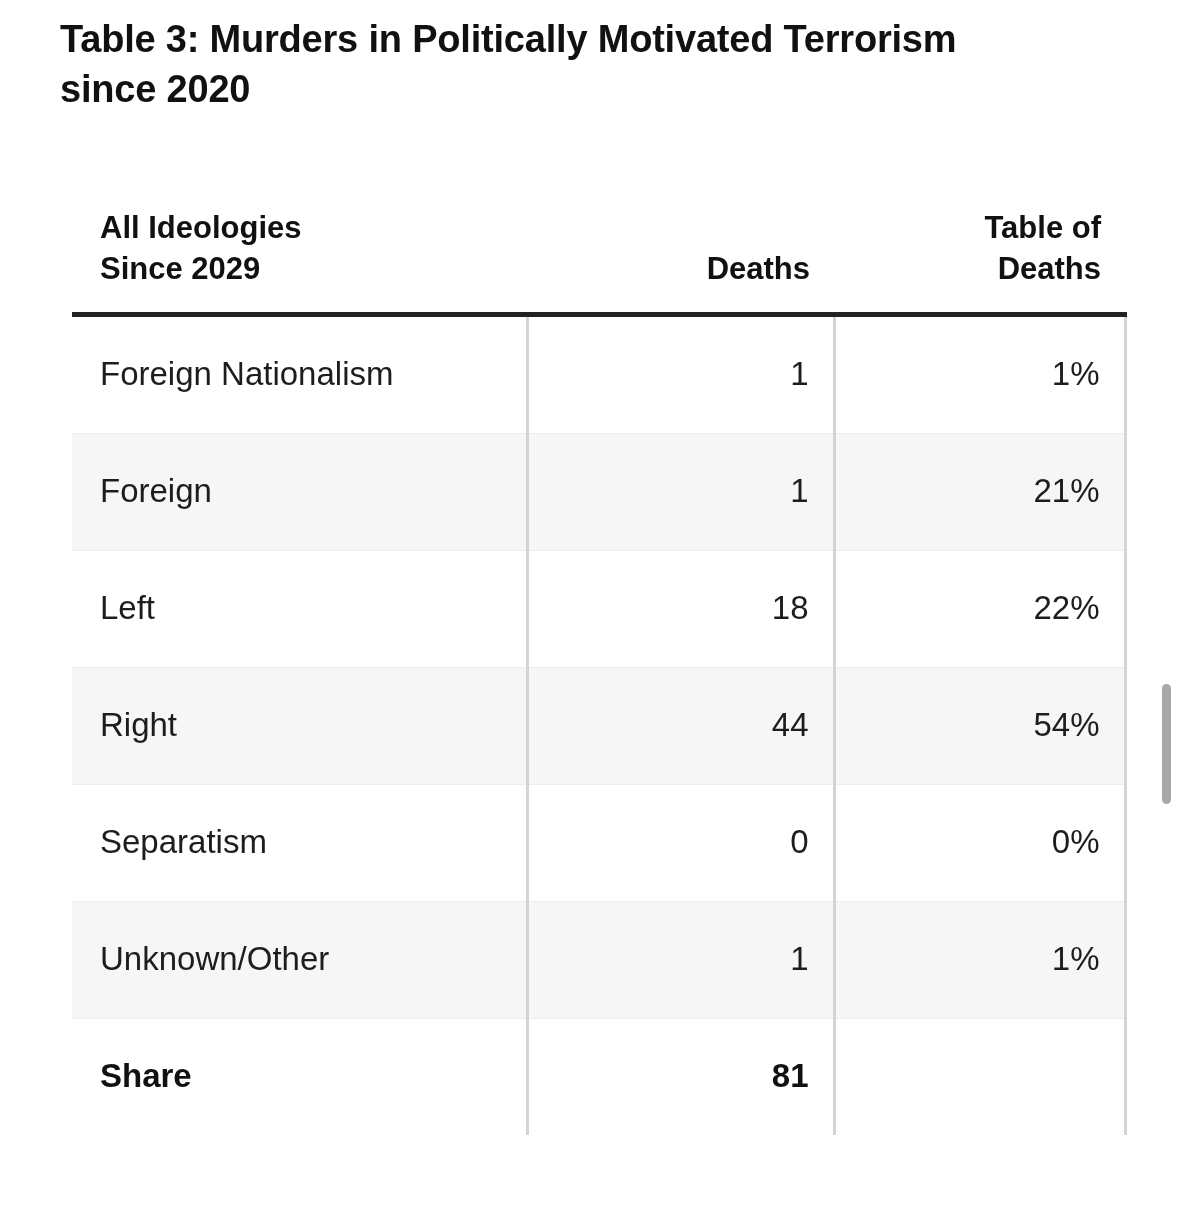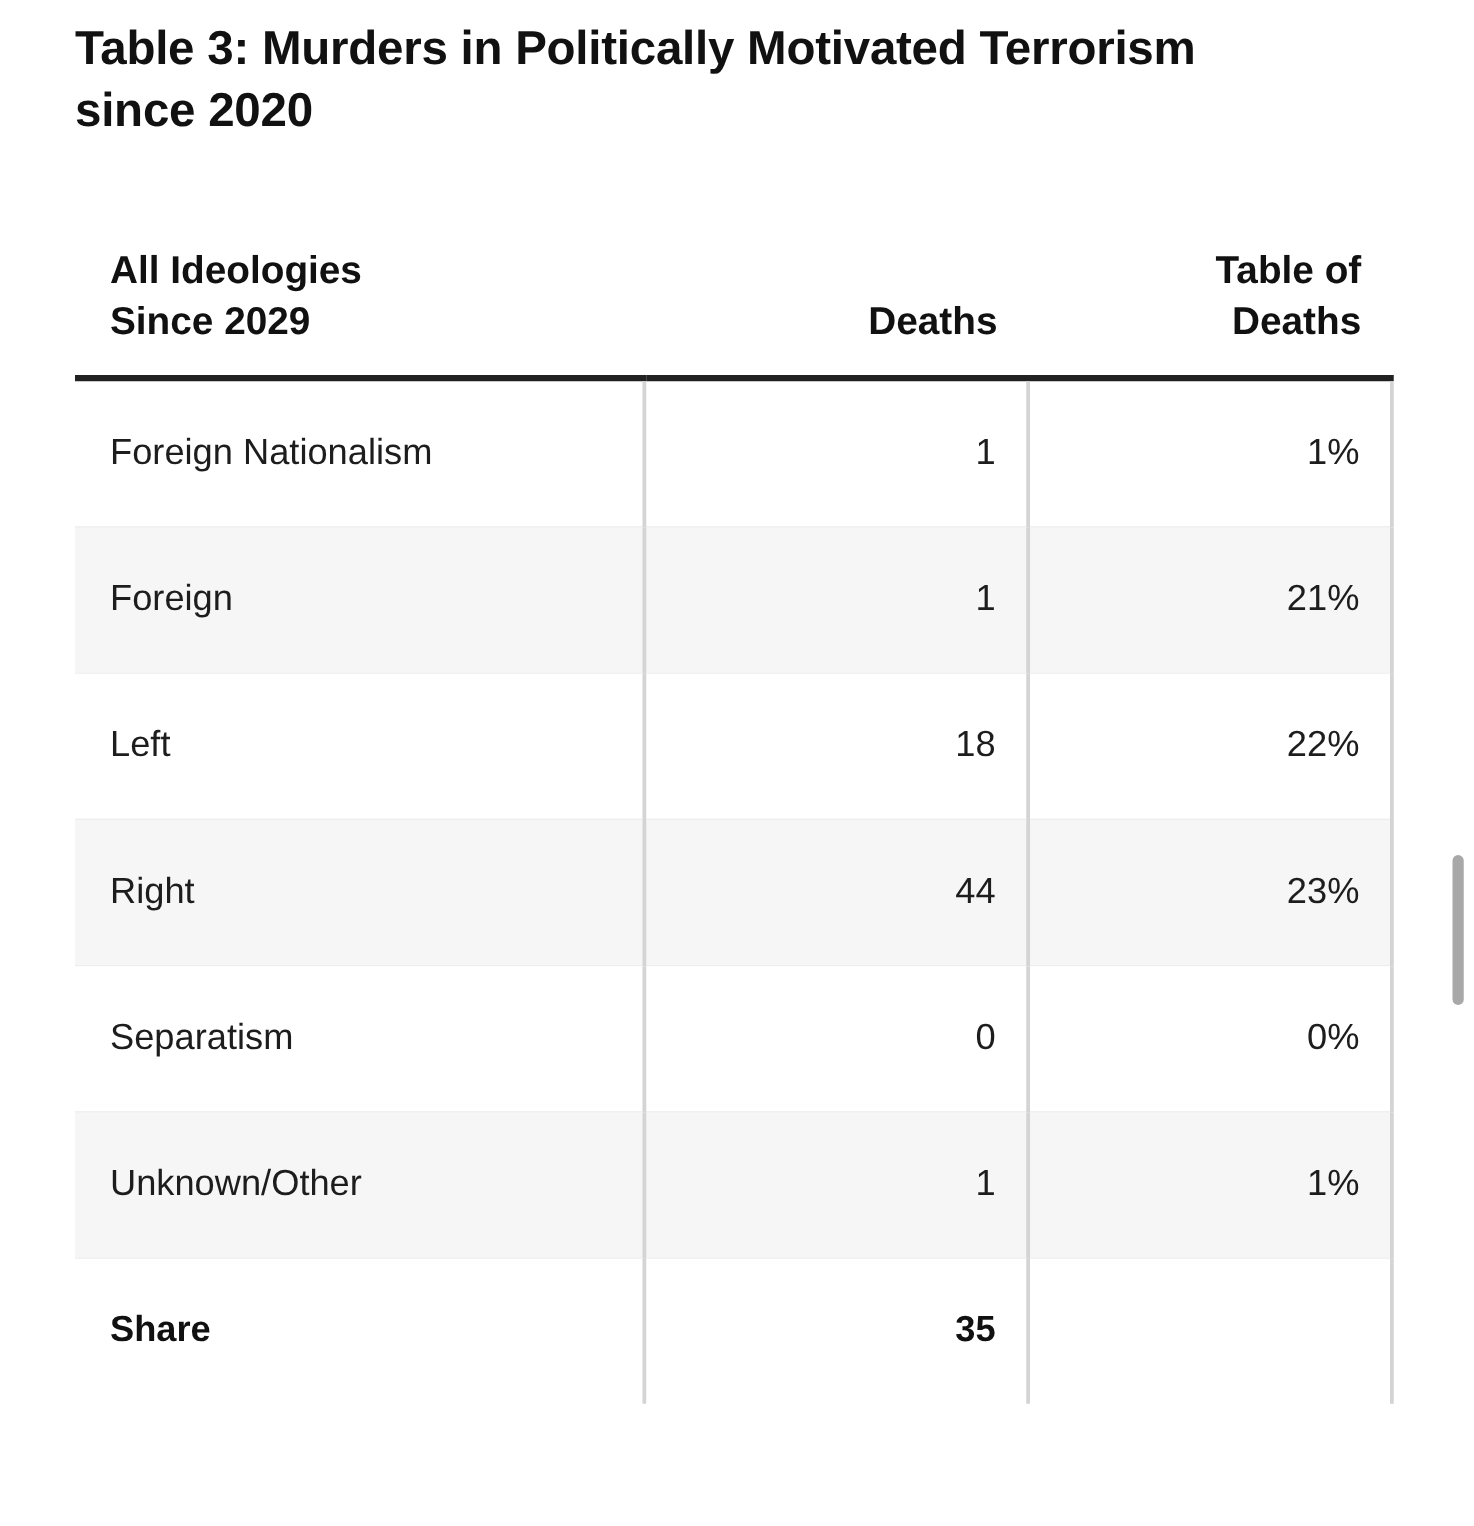--- a/index.html
+++ b/index.html
@@ -26,21 +26,21 @@
     font-size: 38px;
     font-weight: bold;
     line-height: 1.32;
     letter-spacing: -0.2px;
     color: #111111;
     margin: 14px 0 0 60px;
     width: 900px;
   }
 
   .table-wrap {
-    margin: 0;
+    margin: 12px;
     position: absolute;
     top: 196px;
     left: 60px;
     width: 1053px;
   }
 
   table {
     border-collapse: collapse;
     width: 1053px;
     table-layout: fixed;
@@ -67,21 +67,21 @@
   thead th.right-head {
     text-align: right;
     padding-right: 24px;
   }
 
   thead tr.head-row th {
     border-bottom: 5px solid #222222;
   }
 
   tbody td {
-    font-size: 29px;
+    font-size: 33px;
     color: #1d1d1d;
     height: 116px;
     padding: 0 28px;
     border-right: 3px solid #d4d4d4;
     border-bottom: 1px solid #ededed;
     vertical-align: middle;
     line-height: 1.3;
   }
   tbody td.label {
     text-align: left;
@@ -157,35 +157,35 @@
           <td class="num last">21%</td>
         </tr>
         <tr>
           <td class="label">Left</td>
           <td class="num">18</td>
           <td class="num last">22%</td>
         </tr>
         <tr class="alt">
           <td class="label">Right</td>
           <td class="num">44</td>
-          <td class="num last">23%</td>
+          <td class="num last">54%</td>
         </tr>
         <tr>
           <td class="label">Separatism</td>
           <td class="num">0</td>
           <td class="num last">0%</td>
         </tr>
         <tr class="alt">
           <td class="label">Unknown/Other</td>
           <td class="num">1</td>
           <td class="num last">1%</td>
         </tr>
         <tr class="total">
           <td class="label">Share</td>
-          <td class="num">35</td>
+          <td class="num">81</td>
           <td class="num last"></td>
         </tr>
       </tbody>
     </table>
   </div>
 
   <div class="scrollbar"></div>
 
 </div>
 

